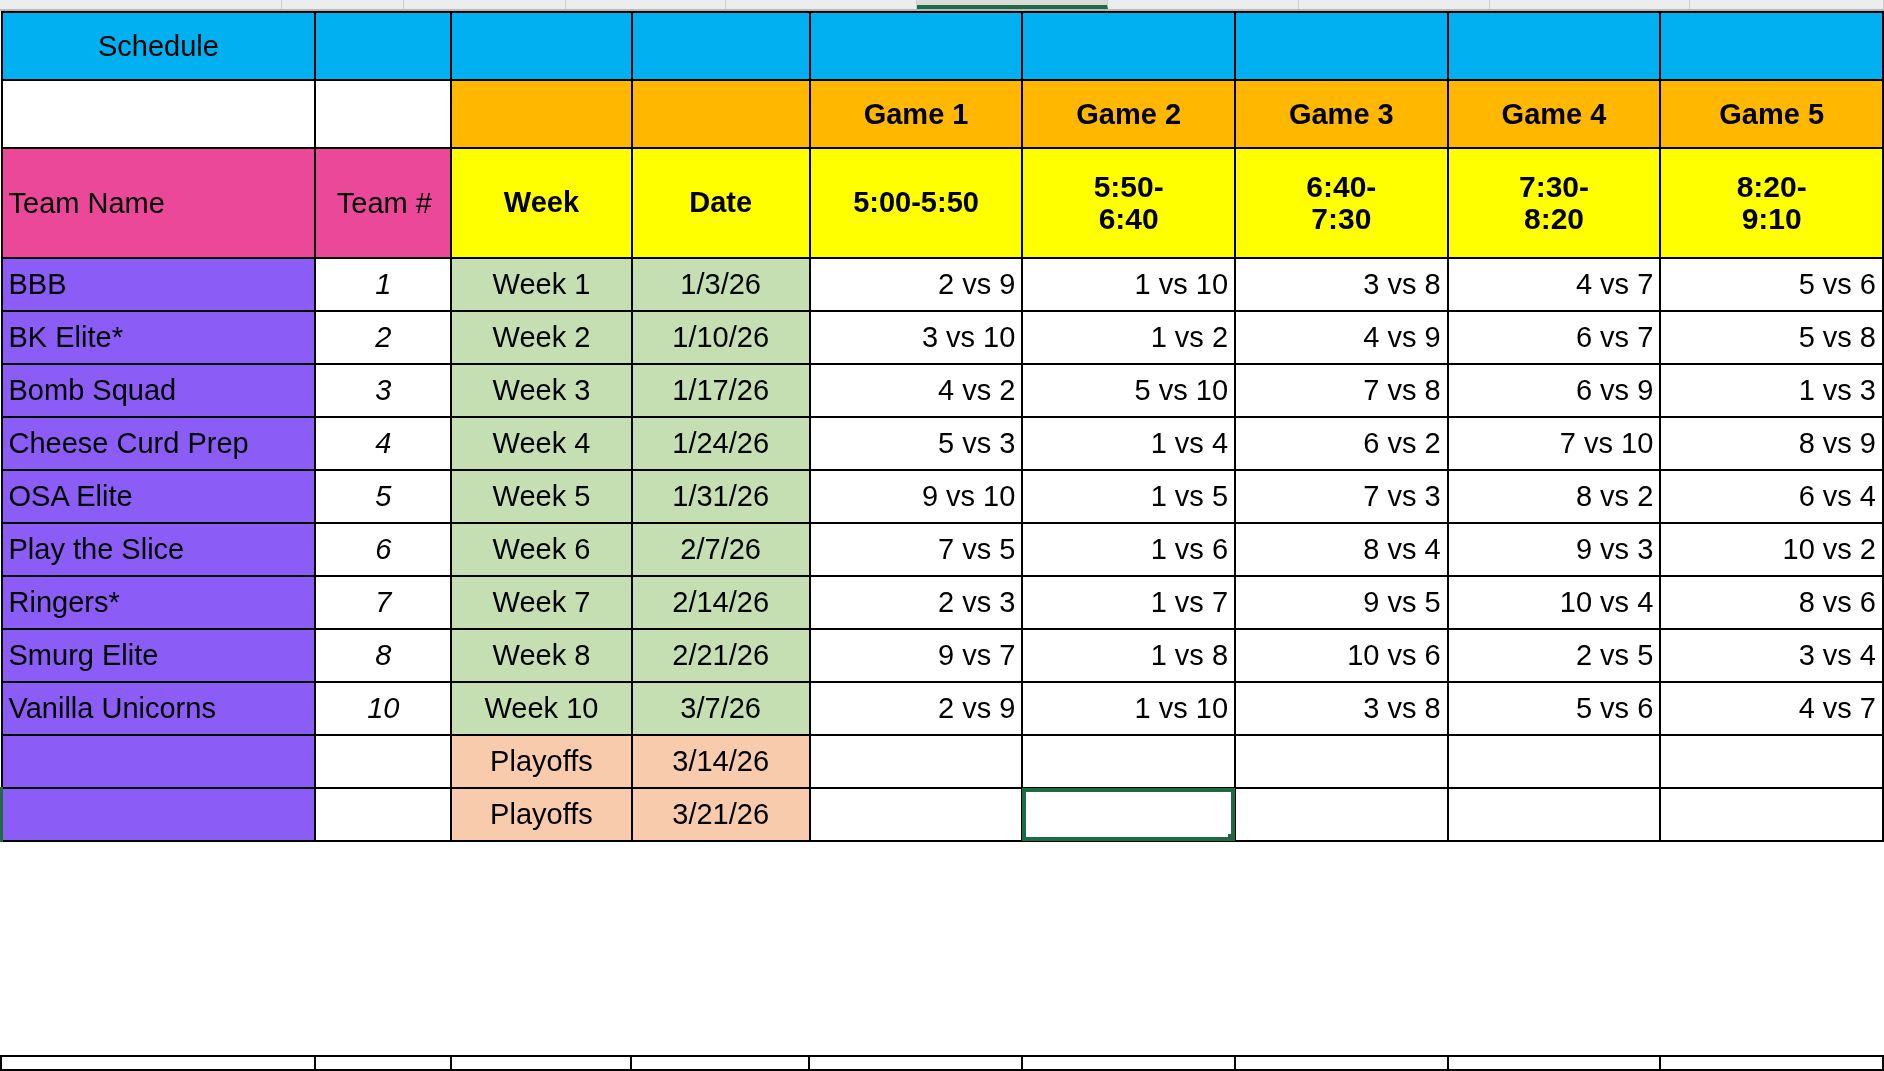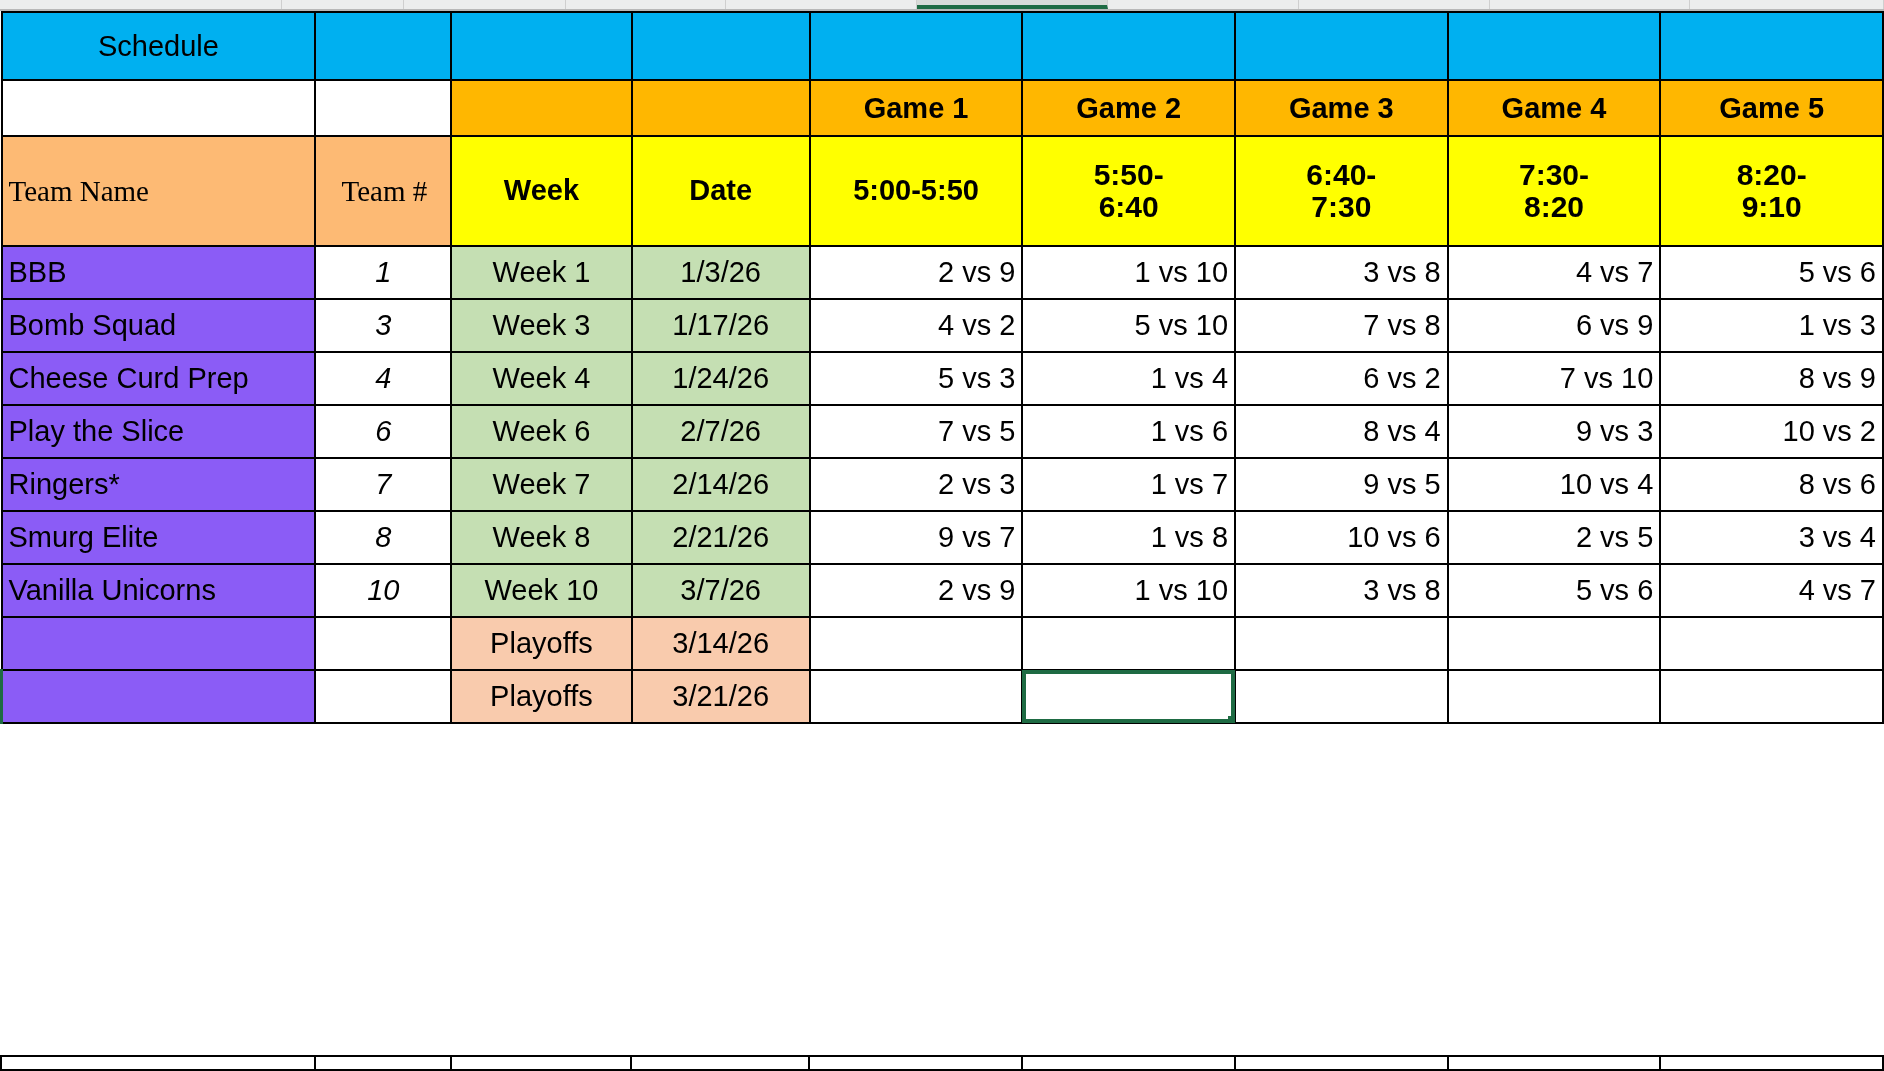--- a/index.html
+++ b/index.html
@@ -62,47 +62,46 @@
   
   .row-title td { height: 68px; }
   .cell-title-blue {
     background: #00b0f0;
     font-weight: normal;
     font-size: 42px;
     text-align: center;
   }
   .cell-blue { background: #00b0f0; }
 
-  .row-game-label td { height: 56px; }
+  .row-game-label td { height: 68px; }
   .cell-orange {
     background: #ffb700;
     font-weight: bold;
     font-size: 30px;
     text-align: center;
   }
   .cell-white { background: #ffffff; }
 
   .row-times td { height: 110px; }
   .cell-yellow {
     background: #ffff00;
     font-weight: bold;
     font-size: 30px;
     text-align: center;
     line-height: 1.08;
     vertical-align: bottom;
     padding-bottom: 6px;
   }
   .cell-yellow.two-line { font-size: 30px; }
   .cell-hdr-plain {
-    background: #fdba74;
+    background: #ec4899;
     text-align: left;
     font-size: 30px;
     vertical-align: bottom;
     padding-bottom: 6px;
-    font-family: Liberation Serif, serif;
   }
   .cell-hdr-plain.num { text-align: center; padding-left: 8px; }
 
   .row-data td { height: 53px; }
   .cell-teamname { background: #8b5cf6; text-align: left; font-size: 30px; }
   .cell-teamnum  { background: #ffffff; text-align: center; font-style: italic; font-size: 30px; }
   .cell-weekgreen { background: #c5dfb3; text-align: center; font-size: 30px; }
   .cell-peach     { background: #f9cbad; text-align: center; font-size: 30px; }
   .cell-match     { background: #ffffff; text-align: right; font-size: 30px; }
   .cell-empty     { background: #ffffff; }
@@ -212,20 +211,31 @@
           <td class="cell-teamnum">1</td>
           <td class="cell-weekgreen">Week 1</td>
           <td class="cell-weekgreen">1/3/26</td>
           <td class="cell-match">2 vs 9</td>
           <td class="cell-match">1 vs 10</td>
           <td class="cell-match">3 vs 8</td>
           <td class="cell-match">4 vs 7</td>
           <td class="cell-match">5 vs 6</td>
         </tr>
         <tr class="row-data">
+          <td class="cell-teamname">BK Elite*</td>
+          <td class="cell-teamnum">2</td>
+          <td class="cell-weekgreen">Week 2</td>
+          <td class="cell-weekgreen">1/10/26</td>
+          <td class="cell-match">3 vs 10</td>
+          <td class="cell-match">1 vs 2</td>
+          <td class="cell-match">4 vs 9</td>
+          <td class="cell-match">6 vs 7</td>
+          <td class="cell-match">5 vs 8</td>
+        </tr>
+        <tr class="row-data">
           <td class="cell-teamname">Bomb Squad</td>
           <td class="cell-teamnum">3</td>
           <td class="cell-weekgreen">Week 3</td>
           <td class="cell-weekgreen">1/17/26</td>
           <td class="cell-match">4 vs 2</td>
           <td class="cell-match">5 vs 10</td>
           <td class="cell-match">7 vs 8</td>
           <td class="cell-match">6 vs 9</td>
           <td class="cell-match">1 vs 3</td>
         </tr>
@@ -234,20 +244,31 @@
           <td class="cell-teamnum">4</td>
           <td class="cell-weekgreen">Week 4</td>
           <td class="cell-weekgreen">1/24/26</td>
           <td class="cell-match">5 vs 3</td>
           <td class="cell-match">1 vs 4</td>
           <td class="cell-match">6 vs 2</td>
           <td class="cell-match">7 vs 10</td>
           <td class="cell-match">8 vs 9</td>
         </tr>
         <tr class="row-data">
+          <td class="cell-teamname">OSA Elite</td>
+          <td class="cell-teamnum">5</td>
+          <td class="cell-weekgreen">Week 5</td>
+          <td class="cell-weekgreen">1/31/26</td>
+          <td class="cell-match">9 vs 10</td>
+          <td class="cell-match">1 vs 5</td>
+          <td class="cell-match">7 vs 3</td>
+          <td class="cell-match">8 vs 2</td>
+          <td class="cell-match">6 vs 4</td>
+        </tr>
+        <tr class="row-data">
           <td class="cell-teamname">Play the Slice</td>
           <td class="cell-teamnum">6</td>
           <td class="cell-weekgreen">Week 6</td>
           <td class="cell-weekgreen">2/7/26</td>
           <td class="cell-match">7 vs 5</td>
           <td class="cell-match">1 vs 6</td>
           <td class="cell-match">8 vs 4</td>
           <td class="cell-match">9 vs 3</td>
           <td class="cell-match">10 vs 2</td>
         </tr>

